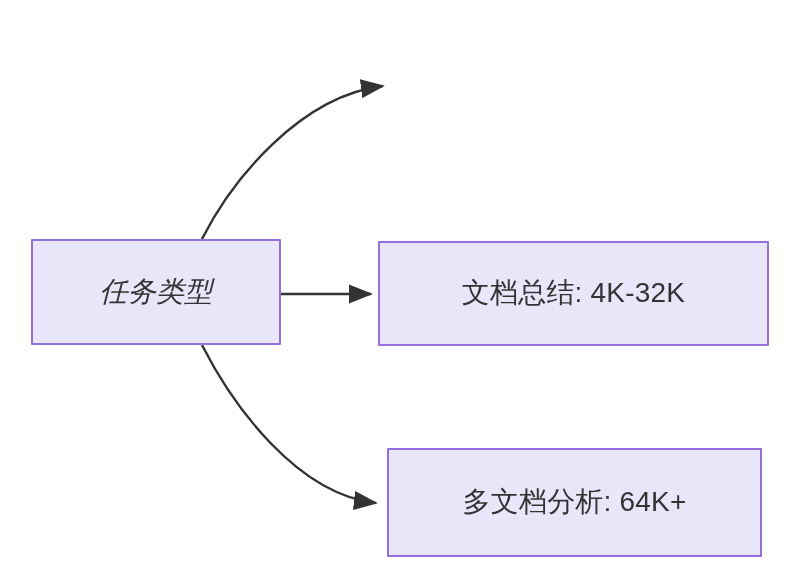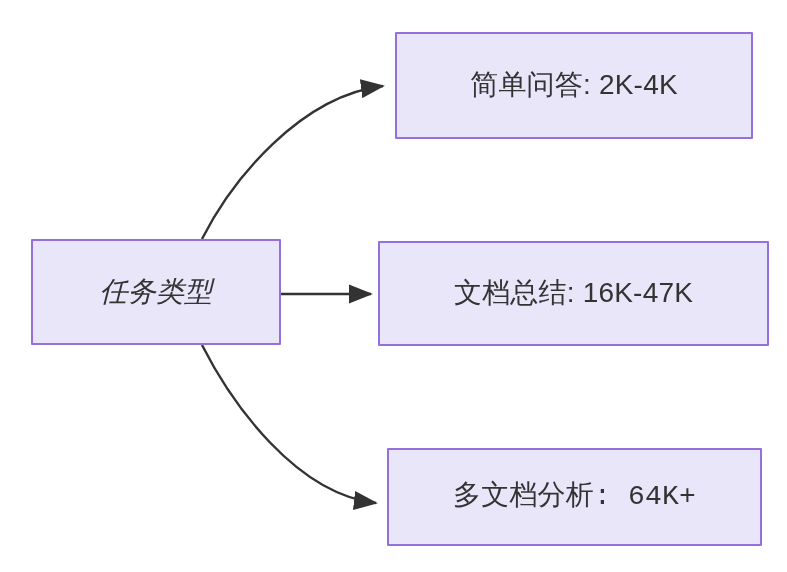--- a/index.html
+++ b/index.html
@@ -38,21 +38,21 @@
     color: #333333;
     font-size: 28px;
     line-height: 1.15;
     letter-spacing: 0.2px;
     white-space: nowrap;
     text-align: center;
   }
   #node-root      { left: 31px;  top: 239px; width: 250px; height: 106px; font-style: italic; }
   #node-qa        { left: 395px; top: 32px;  width: 358px; height: 107px; }
   #node-summary   { left: 378px; top: 241px; width: 391px; height: 105px; }
-  #node-multidoc  { left: 387px; top: 448px; width: 375px; height: 98px; font-family: Liberation Mono, monospace; }
+  #node-multidoc  { left: 387px; top: 448px; width: 375px; height: 109px; }
 </style>
 </head>
 <body>
 
 <div id="canvas">
 
   <svg id="edge-layer" viewBox="0 0 787 572" width="787" height="572">
     <defs>
       <marker id="arrowhead" markerWidth="10" markerHeight="8" refX="9.2" refY="4" orient="auto" markerUnits="strokeWidth">
         <path d="M 0 0 L 10 4 L 0 8 z" fill="#333333"></path>
@@ -63,25 +63,22 @@
 
     <path d="M 281 294 L 371 294" fill="none" stroke="#333333" stroke-width="2.4" marker-end="url(#arrowhead)"></path>
 
     <path d="M 202 345 C 232 404 296 494 376 503" fill="none" stroke="#333333" stroke-width="2.4" marker-end="url(#arrowhead)"></path>
   </svg>
 
   <div class="node" id="node-root">
     <span class="node-label">任务类型</span>
   </div>
 
-  <div class="node" id="node-qa">
-    <span class="node-label">简单问答: 2K-4K</span>
-  </div>
 
   <div class="node" id="node-summary">
-    <span class="node-label">文档总结: 16K-47K</span>
+    <span class="node-label">文档总结: 4K-32K</span>
   </div>
 
   <div class="node" id="node-multidoc">
     <span class="node-label">多文档分析: 64K+</span>
   </div>
 
 </div>
 
 </body></html>

